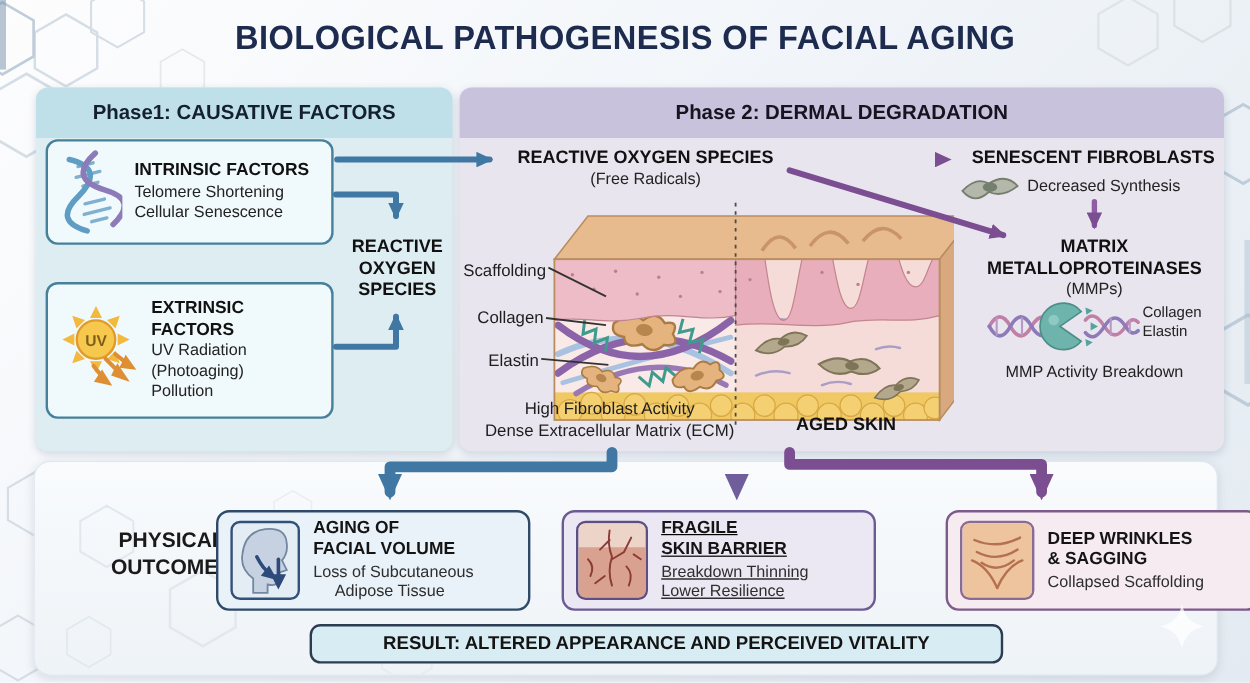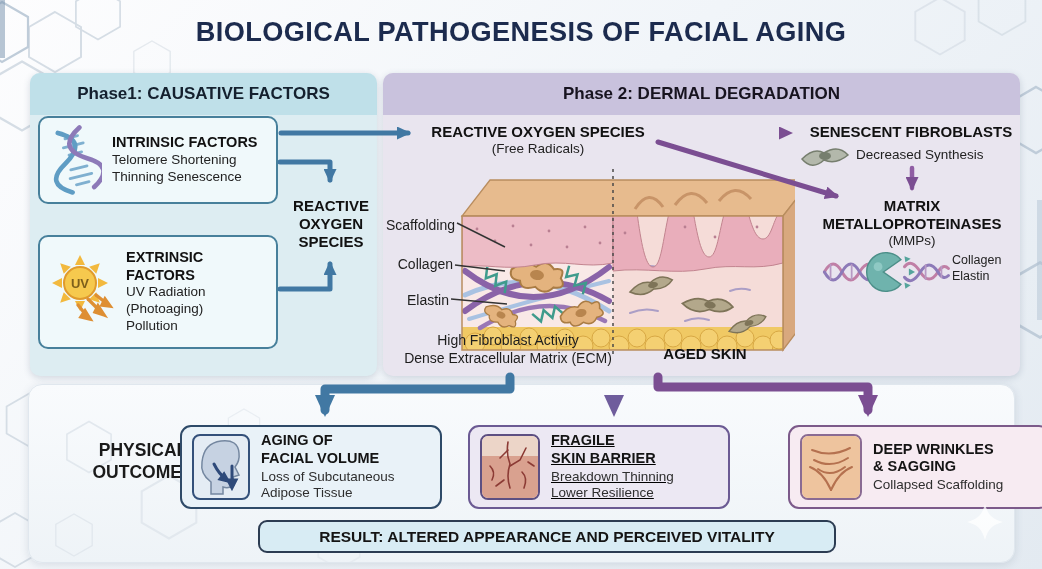--- a/index.html
+++ b/index.html
@@ -93,21 +93,21 @@
           <line x1="17" y1="55" x2="41" y2="55"></line>
             <line x1="22" y1="63" x2="36" y2="63"></line>
         </g>
         <path d="M16,4 Q46,20 16,38 Q-12,54 16,70" stroke="#5f9dc4" stroke-width="5"></path>
         <path d="M40,4 Q10,20 40,38 Q68,54 40,70" stroke="#8d7ab8" stroke-width="5"></path>
       </g>
     </svg>
     <div>
       <div class="fc-title">INTRINSIC FACTORS</div>
       <div class="fc-line">Telomere Shortening</div>
-      <div class="fc-line">Thinning Senescence</div>
+      <div class="fc-line">Cellular Senescence</div>
     </div>
   </div>
 
   <div class="factor-card abs" style="left:38px;top:235px;width:240px;height:114px;">
     <svg width="66" height="74" viewBox="0 0 66 74">
       <g fill="#f2b93e">
         <g transform="translate(30,28)">
           <g>
               <polygon points="0,-28 -5,-18 5,-18"></polygon>
             </g>
@@ -202,20 +202,21 @@
     <g fill="#55a49c">
       <polygon points="96,8 103,11 97,15"></polygon>
       <polygon points="101,22 108,26 101,30"></polygon>
       <polygon points="96,38 103,41 97,45"></polygon>
     </g>
   </svg>
   <div class="abs" style="left:952px;top:252px;font-size:12.5px;color:#222;line-height:1.3;">
     <div>Collagen</div>
     <div>Elastin</div>
   </div>
+  <div class="abs ctr blk-sub" style="left:812px;top:302px;width:200px;">MMP Activity Breakdown</div>
 
   <svg class="abs" style="left:385px;top:163px;" width="410" height="200" viewBox="0 0 410 200">
     <defs>
       <clipPath id="frontClip">
           <rect x="77" y="53" width="321" height="134"></rect>
         </clipPath>
       <g id="fibro">
         <path d="M-26,-2 Q-14,-14 -2,-8 Q8,-18 16,-8 Q28,-12 24,0 Q32,10 18,10 Q10,20 0,12 Q-14,18 -16,8 Q-28,8 -26,-2 Z" fill="#e4b37e" stroke="#aa7c44" stroke-width="2"></path>
         <ellipse rx="7" ry="5" fill="#b8854e"></ellipse>
       </g>
@@ -352,21 +353,21 @@
             <polygon points="34,45 26,43 30,38"></polygon>
           <line x1="38" y1="30" x2="38" y2="46"></line>
             <polygon points="38,52 34,44 42,44"></polygon>
         </g>
       </svg>
     </div>
     <div>
       <div class="oc-title">AGING OF</div>
       <div class="oc-title">FACIAL VOLUME</div>
       <div class="oc-desc">Loss of Subcutaneous</div>
-      <div class="oc-desc" style="margin-top:0;">Adipose Tissue</div>
+      <div class="oc-desc" style="margin-top:0;margin-left:18px;">Adipose Tissue</div>
     </div>
   </div>
 
   <div id="card-barrier" class="out-card abs">
     <div class="icon-box" style="border:2px solid #5d4f82;">
       <svg width="56" height="62" viewBox="0 0 56 62">
         <rect x="0" y="0" width="56" height="20" fill="#ecd5c8"></rect>
         <rect x="0" y="20" width="56" height="42" fill="#d9a18f"></rect>
         <g stroke="#8c3b35" stroke-width="1.6" fill="none" stroke-linecap="round">
           <path d="M26,6 Q24,18 28,28 Q24,40 28,52"></path>

